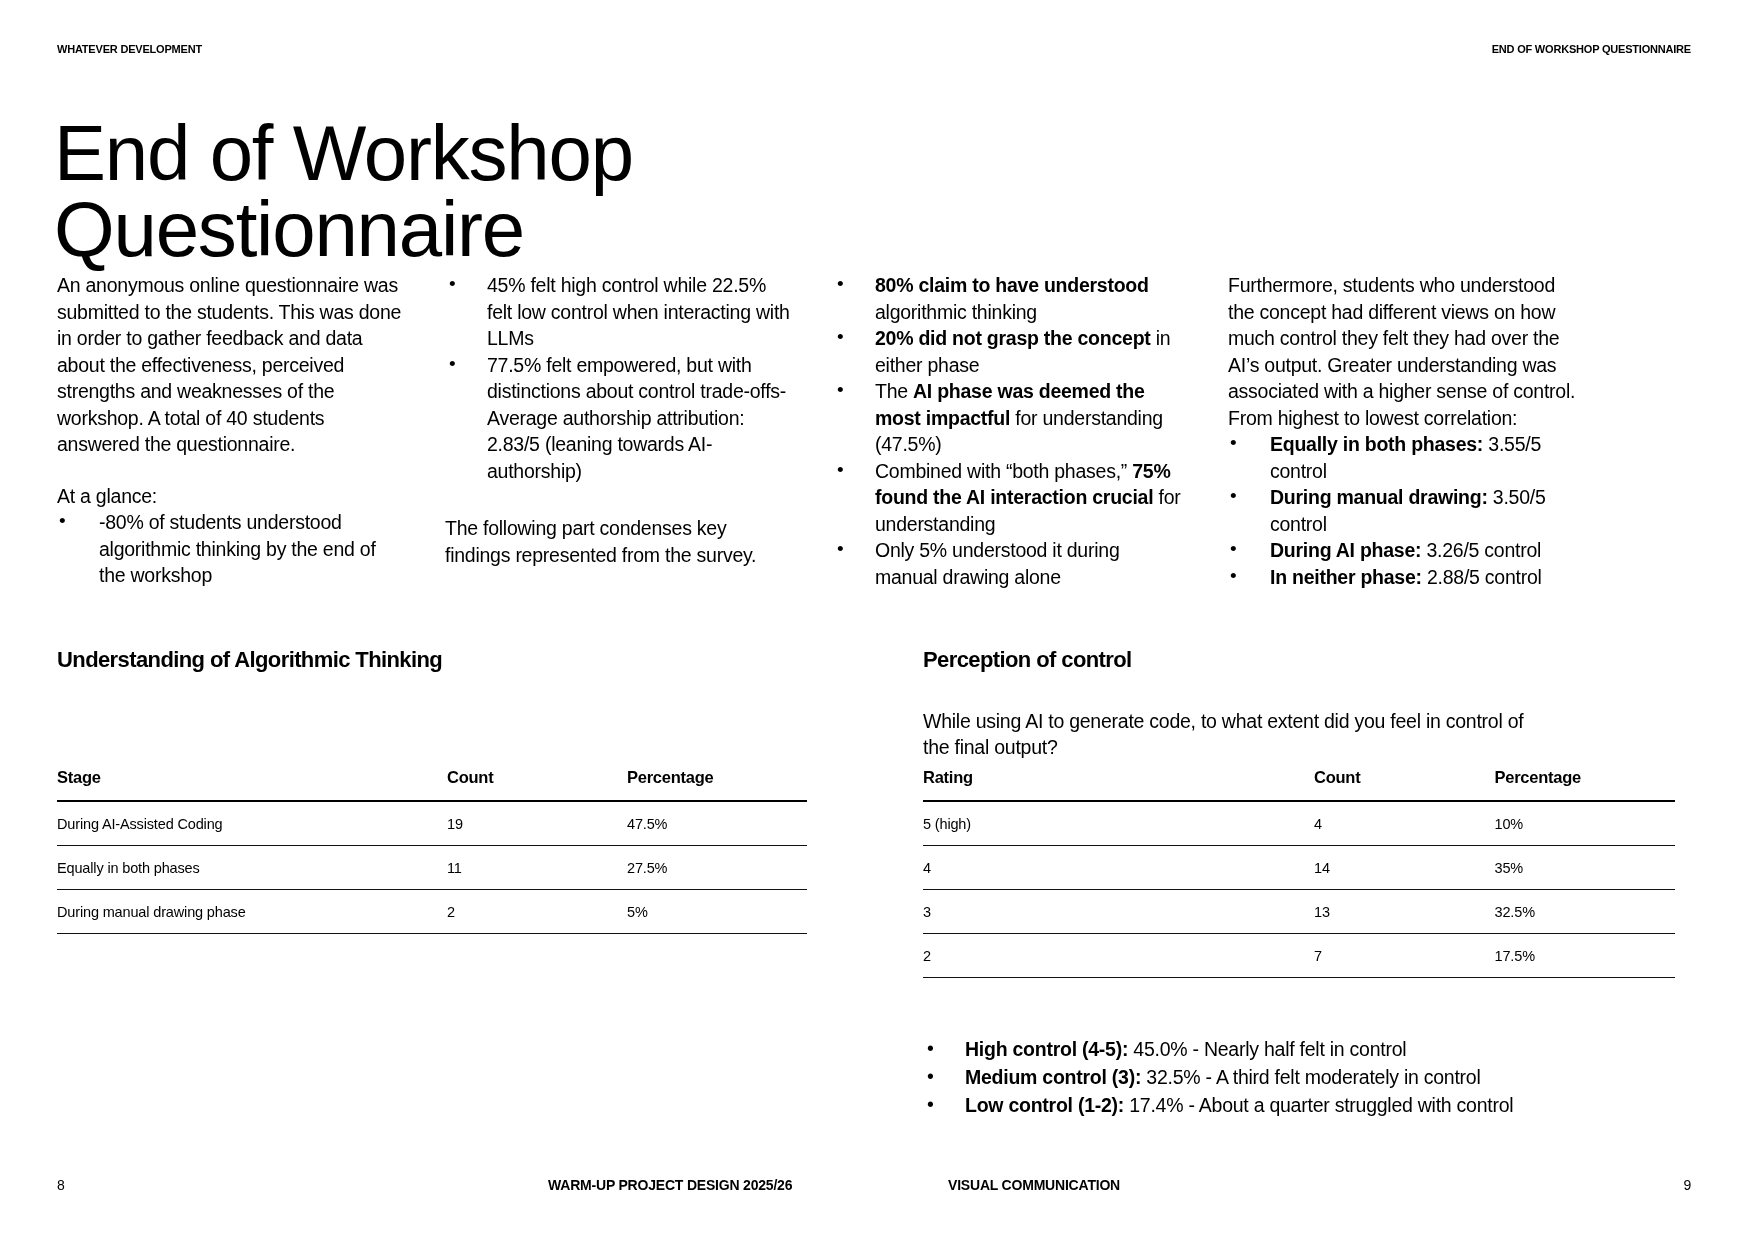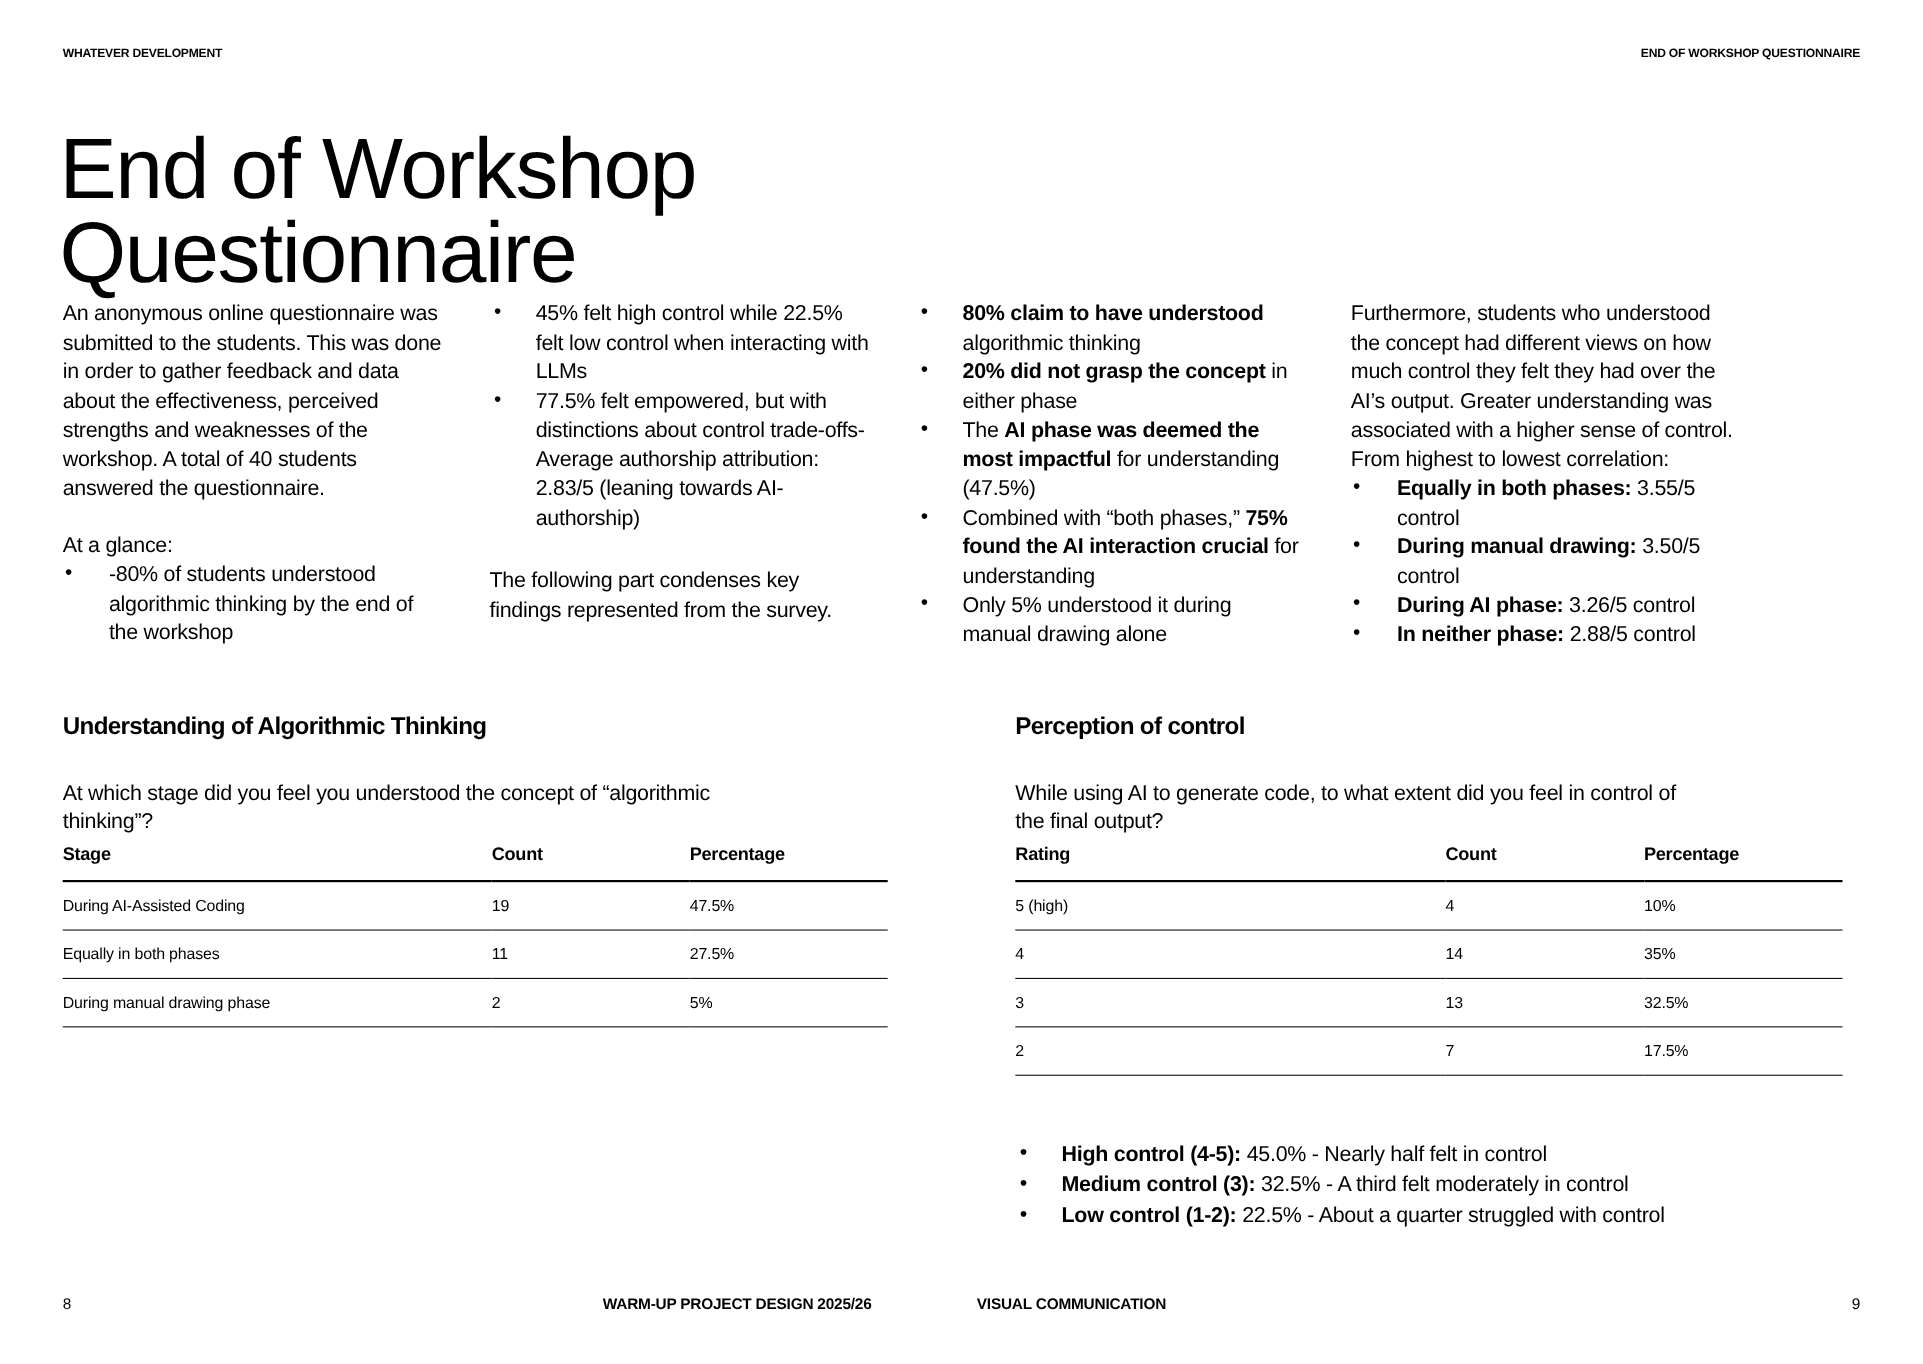--- a/index.html
+++ b/index.html
@@ -172,21 +172,21 @@
     position: absolute;
     bottom: 48px;
     font-size: 14px;
     font-weight: 700;
     letter-spacing: -0.2px;
     text-transform: uppercase;
     line-height: 1;
   }
   .f-pageleft  { left: 57px; font-weight: 400; }
   .f-center    { left: 548px; }
-  .f-center2   { left: 888px; text-align: right; }
+  .f-center2   { left: 948px; text-align: right; }
   .f-pageright { right: 57px; font-weight: 400; }
 </style>
 </head>
 <body>
 
 <div class="spread">
 
   <div class="runhead left">WHATEVER DEVELOPMENT</div>
   <div class="runhead right">END OF WORKSHOP QUESTIONNAIRE</div>
 
@@ -228,21 +228,20 @@
         <li><b>Equally in both phases:</b><span> 3.55/5 control</span></li>
         <li><b>During manual drawing:</b><span> 3.50/5 control</span></li>
         <li><b>During AI phase:</b><span> 3.26/5 control</span></li>
         <li><b>In neither phase:</b><span> 2.88/5 control</span></li>
       </ul>
     </div>
 
   </div>
 
   <h2 class="section s-left">Understanding of Algorithmic Thinking</h2>
-  <p class="section-q q-left">At which stage did you feel you understood the concept of “algorithmic thinking”?</p>
 
   <table class="tbl t-left">
     <thead>
       <tr>
         <th class="col-label">Stage</th>
         <th class="col-count">Count</th>
         <th class="col-pct">Percentage</th>
       </tr>
     </thead>
     <tbody>
@@ -296,21 +295,21 @@
         <td>7</td>
         <td>17.5%</td>
       </tr>
     </tbody>
   </table>
 
   <div class="summary">
     <ul>
       <li><b>High control (4-5):</b><span> 45.0% - Nearly half felt in control</span></li>
       <li><b>Medium control (3):</b><span> 32.5% - A third felt moderately in control</span></li>
-      <li><b>Low control (1-2):</b><span> 22.5% - About a quarter struggled with control</span></li>
+      <li><b>Low control (1-2):</b><span> 17.4% - About a quarter struggled with control</span></li>
     </ul>
   </div>
 
   <div class="footer-item f-pageleft">8</div>
   <div class="footer-item f-center">WARM-UP PROJECT DESIGN 2025/26</div>
   <div class="footer-item f-center2">VISUAL COMMUNICATION</div>
   <div class="footer-item f-pageright">9</div>
 
 </div>
 

